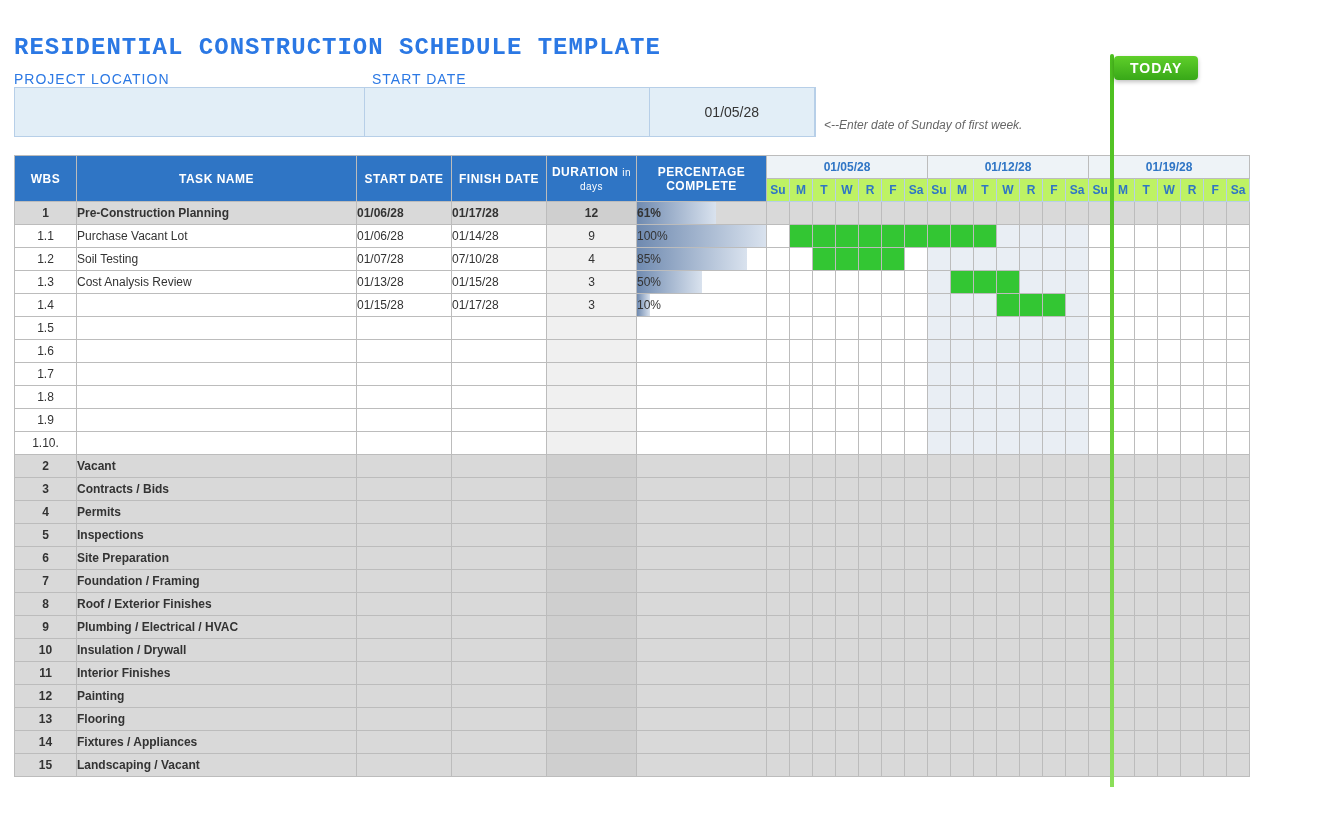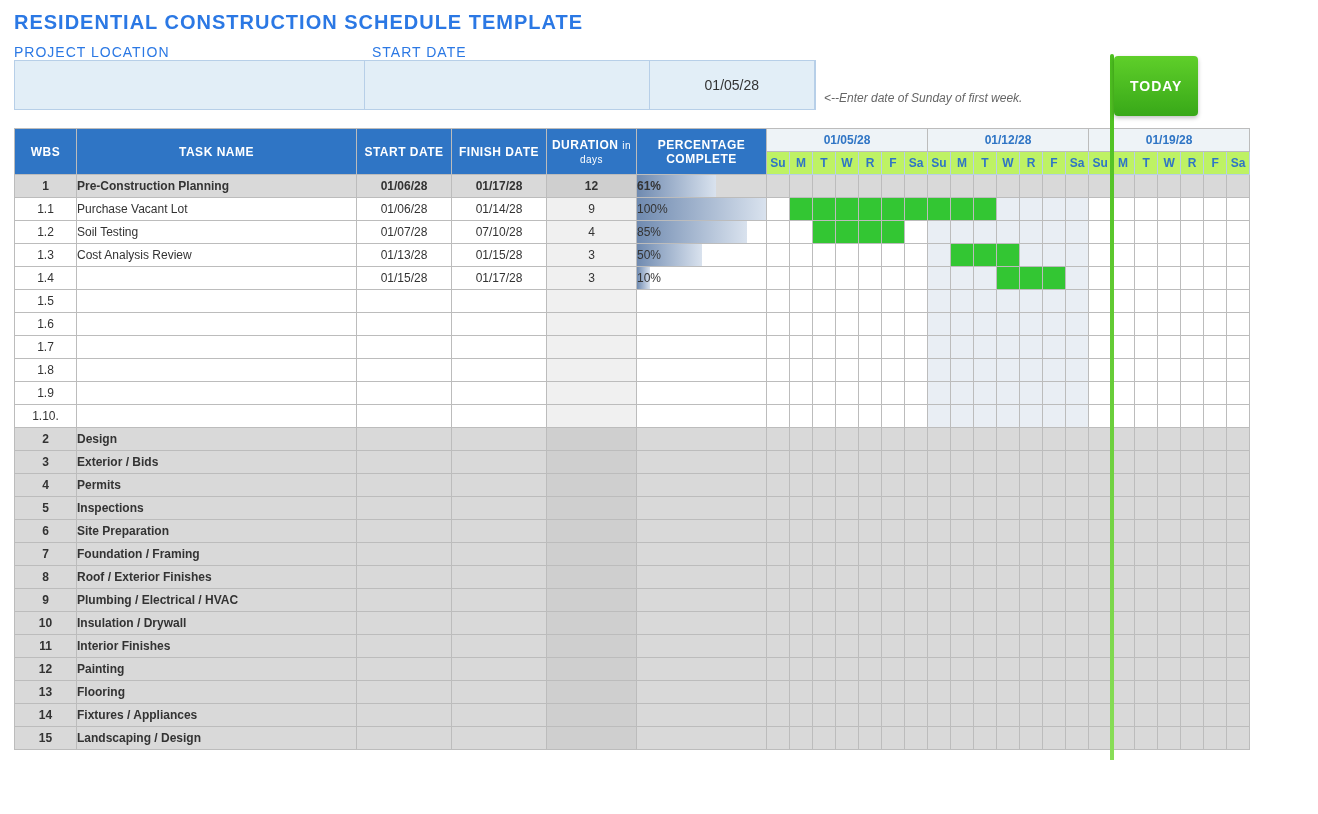--- a/index.html
+++ b/index.html
@@ -6,26 +6,26 @@
     margin: 0;
     font-family: Arial, sans-serif;
     font-size: 13px;
     color: #333;
     background: #fff;
     width: 1318px;
     position: relative;
   }
   .wrap { padding: 10px 14px; }
   .title {
-    font-family: Liberation Sans, sans-serif;
-    font-size: 20px;
+    font-family: Liberation Mono, monospace;
+    font-size: 24px;
     letter-spacing: 1px;
     color: #2b78e4;
     font-weight: bold;
-    margin: 1px 0 10px 0;
+    margin: 24px 0 10px 0;
   }
   .meta-row { display: flex; align-items: flex-start; }
   .meta-labels {
     display: flex;
     color: #2b78e4;
     font-family: "Century Gothic", Arial, sans-serif;
     letter-spacing: 1px;
     font-size: 14px;
     gap: 8px;
   }
@@ -95,21 +95,21 @@
   .col-wbs   { width: 62px; }
   .col-task  { width: 280px; }
   .col-start { width: 95px; }
   .col-finish{ width: 95px; }
   .col-dur   { width: 90px; }
   .col-pct   { width: 130px; }
   .col-day   { width: 23px; }
 
   .wbs-cell   { text-align:center; padding:0 4px; }
   .task-cell  { padding:0 6px; }
-  .date-cell  { text-align:center;margin-top:33px; }
+  .date-cell  { text-align:left;margin-top:33px; }
   .dur-cell   { text-align:center; background:#f0f0f0; }
   .pct-cell   { position:relative; text-align:left; }
   .pct-bar    { position:absolute; left:0; top:0; bottom:0; background:linear-gradient(to right,#6f8ab0,#d9e2ee); }
   .pct-text   { position:relative; z-index:1; }
 
   .group-row td { background:#d9d9d9; font-weight:bold; }
   .group-row .dur-cell { background:#cfcfcf; }
 
   .gantt-cell { background:#fff; }
   .gantt-cell.shade { background:#e9eef4; }
@@ -128,21 +128,21 @@
   }
   .today-flag {
     position:absolute;
     top:56px;
     left:1114px;
     background:linear-gradient(to bottom,#5fcf2a,#38a818);
     color:#fff;
     font-family:"Century Gothic",Arial,sans-serif;
     font-weight:bold;
     letter-spacing:1px;
-    padding:22px 16px;
+    padding:4px 16px;
     border-radius:4px;
     box-shadow:0 2px 4px rgba(0,0,0,.25);
     z-index:6;
     font-size:14px;
   }
 </style>
 </head>
 <body>
 
 <div class="wrap">
@@ -542,21 +542,21 @@
           <td class="gantt-cell"></td>
           <td class="gantt-cell"></td>
           <td class="gantt-cell"></td>
           <td class="gantt-cell"></td>
           <td class="gantt-cell"></td>
           <td class="gantt-cell"></td>
           <td class="gantt-cell"></td>
         </tr>
         <tr class="group-row">
           <td class="wbs-cell">2</td>
-          <td class="task-cell">Design</td>
+          <td class="task-cell">Vacant</td>
           <td class="date-cell"></td>
           <td class="date-cell"></td>
           <td class="dur-cell"></td>
           <td class="pct-cell"></td>
           <td class="gantt-cell group"></td>
           <td class="gantt-cell group"></td>
           <td class="gantt-cell group"></td>
           <td class="gantt-cell group"></td>
           <td class="gantt-cell group"></td>
           <td class="gantt-cell group"></td>
@@ -571,21 +571,21 @@
           <td class="gantt-cell group"></td>
           <td class="gantt-cell group"></td>
           <td class="gantt-cell group"></td>
           <td class="gantt-cell group"></td>
           <td class="gantt-cell group"></td>
           <td class="gantt-cell group"></td>
           <td class="gantt-cell group"></td>
         </tr>
         <tr class="group-row">
           <td class="wbs-cell">3</td>
-          <td class="task-cell">Exterior / Bids</td>
+          <td class="task-cell">Contracts / Bids</td>
           <td class="date-cell"></td>
           <td class="date-cell"></td>
           <td class="dur-cell"></td>
           <td class="pct-cell"></td>
           <td class="gantt-cell group"></td>
           <td class="gantt-cell group"></td>
           <td class="gantt-cell group"></td>
           <td class="gantt-cell group"></td>
           <td class="gantt-cell group"></td>
           <td class="gantt-cell group"></td>
@@ -919,21 +919,21 @@
           <td class="gantt-cell group"></td>
           <td class="gantt-cell group"></td>
           <td class="gantt-cell group"></td>
           <td class="gantt-cell group"></td>
           <td class="gantt-cell group"></td>
           <td class="gantt-cell group"></td>
           <td class="gantt-cell group"></td>
         </tr>
         <tr class="group-row">
           <td class="wbs-cell">15</td>
-          <td class="task-cell">Landscaping / Design</td>
+          <td class="task-cell">Landscaping / Vacant</td>
           <td class="date-cell"></td>
           <td class="date-cell"></td>
           <td class="dur-cell"></td>
           <td class="pct-cell"></td>
           <td class="gantt-cell group"></td>
           <td class="gantt-cell group"></td>
           <td class="gantt-cell group"></td>
           <td class="gantt-cell group"></td>
           <td class="gantt-cell group"></td>
           <td class="gantt-cell group"></td>

